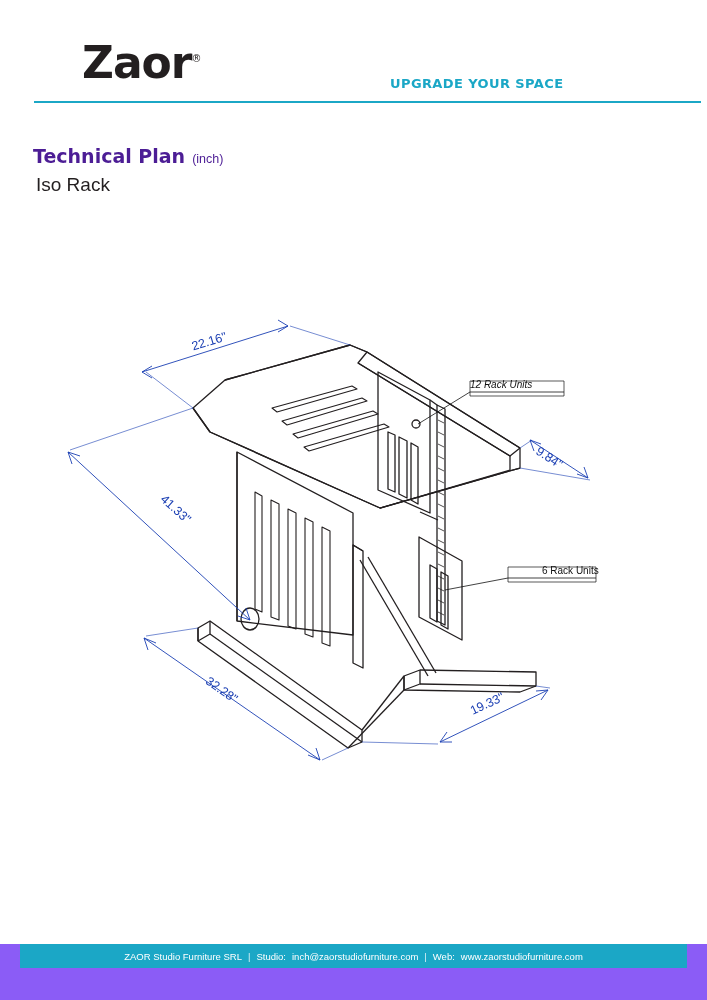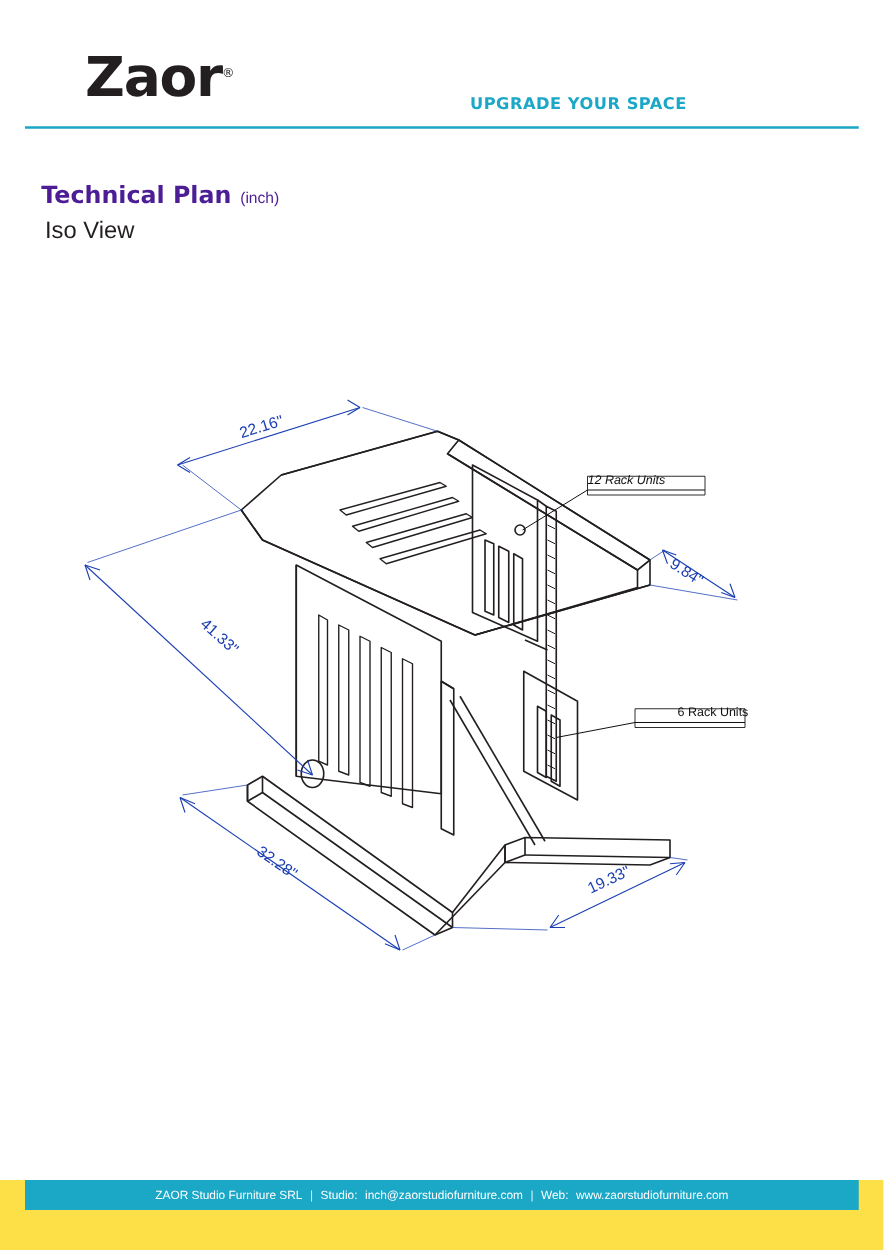--- a/index.html
+++ b/index.html
@@ -15,21 +15,21 @@
     width: 707px;
     height: 1000px;
     background: #ffffff;
     overflow: hidden;
     box-sizing: border-box;
   }
 
   
   .header {
     position: absolute;
-    left: 0;
+    left: 14px;
     top: 0;
     width: 574px;
     height: 104px;
     padding-left: 12px;
   }
   .logo {
     position: absolute;
     left: 68px;
     top: 41px;
     font-size: 44px;
@@ -117,21 +117,21 @@
     white-space: nowrap;
   }
 
   
   .footer {
     position: absolute;
     left: 0;
     bottom: 0;
     width: 707px;
     height: 56px;
-    background: #fde047;
+    background: #8b5cf6;
   }
   .footer-bar {
     position: absolute;
     left: 20px;
     top: 0px;
     width: 667px;
     height: 24px;
     background: #1ba7c6;
     color: #ffffff;
     font-size: 9.5px;
@@ -150,21 +150,21 @@
 
   <div class="header">
     <div class="logo"><span>Zaor</span><span class="reg">®</span></div>
     <div class="tagline">UPGRADE YOUR SPACE</div>
     <div class="header-rule"></div>
   </div>
 
   <div class="title-block">
     <span class="title-main">Technical Plan</span><span class="title-unit">(inch)</span>
   </div>
-  <div class="title-sub">Iso View</div>
+  <div class="title-sub">Iso Rack</div>
 
   <div class="drawing">
     <svg width="707" height="1000" viewBox="0 0 707 1000" xmlns="http://www.w3.org/2000/svg">
       <g fill="none" stroke="#231f20" stroke-width="1.3" stroke-linejoin="round">
 
         <path d="M193,408 L225,380 L350,345 L367,352 L520,448 L520,468 L380,508 L362,500 L210,432 Z"></path>
         <path d="M193,408 L210,432 L362,500 L380,508 L520,468"></path>
         <path d="M225,380 L350,345 L367,352 L520,448"></path>
         <path d="M367,352 L358,363 L510,456 L520,448"></path>
         <path d="M358,363 L510,456 L510,470 L380,508"></path>

